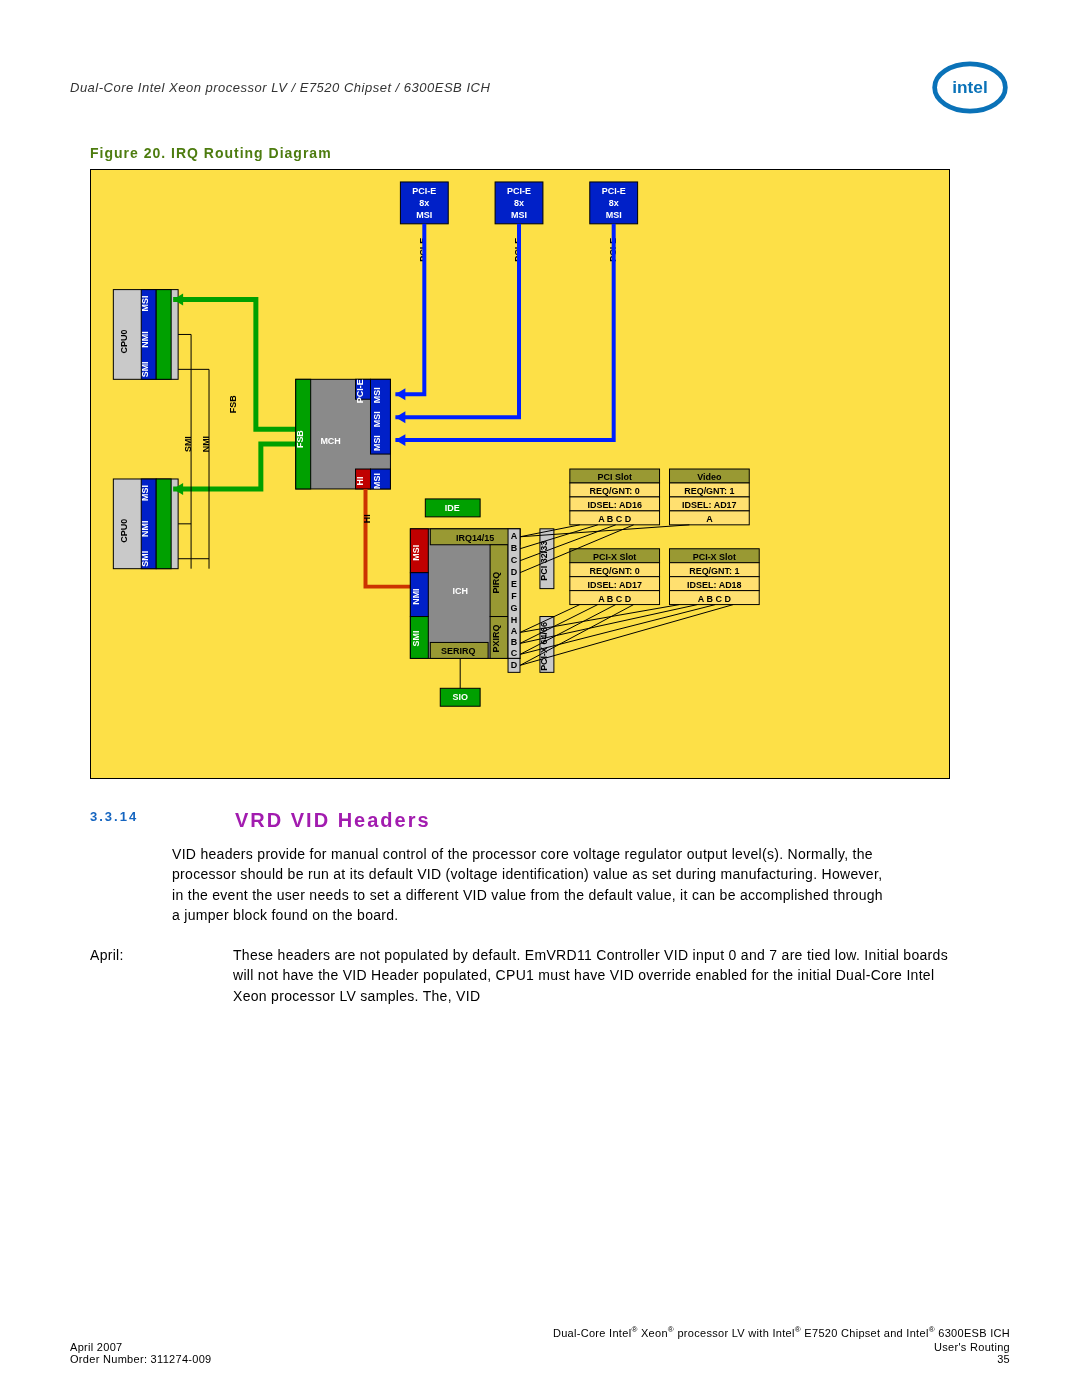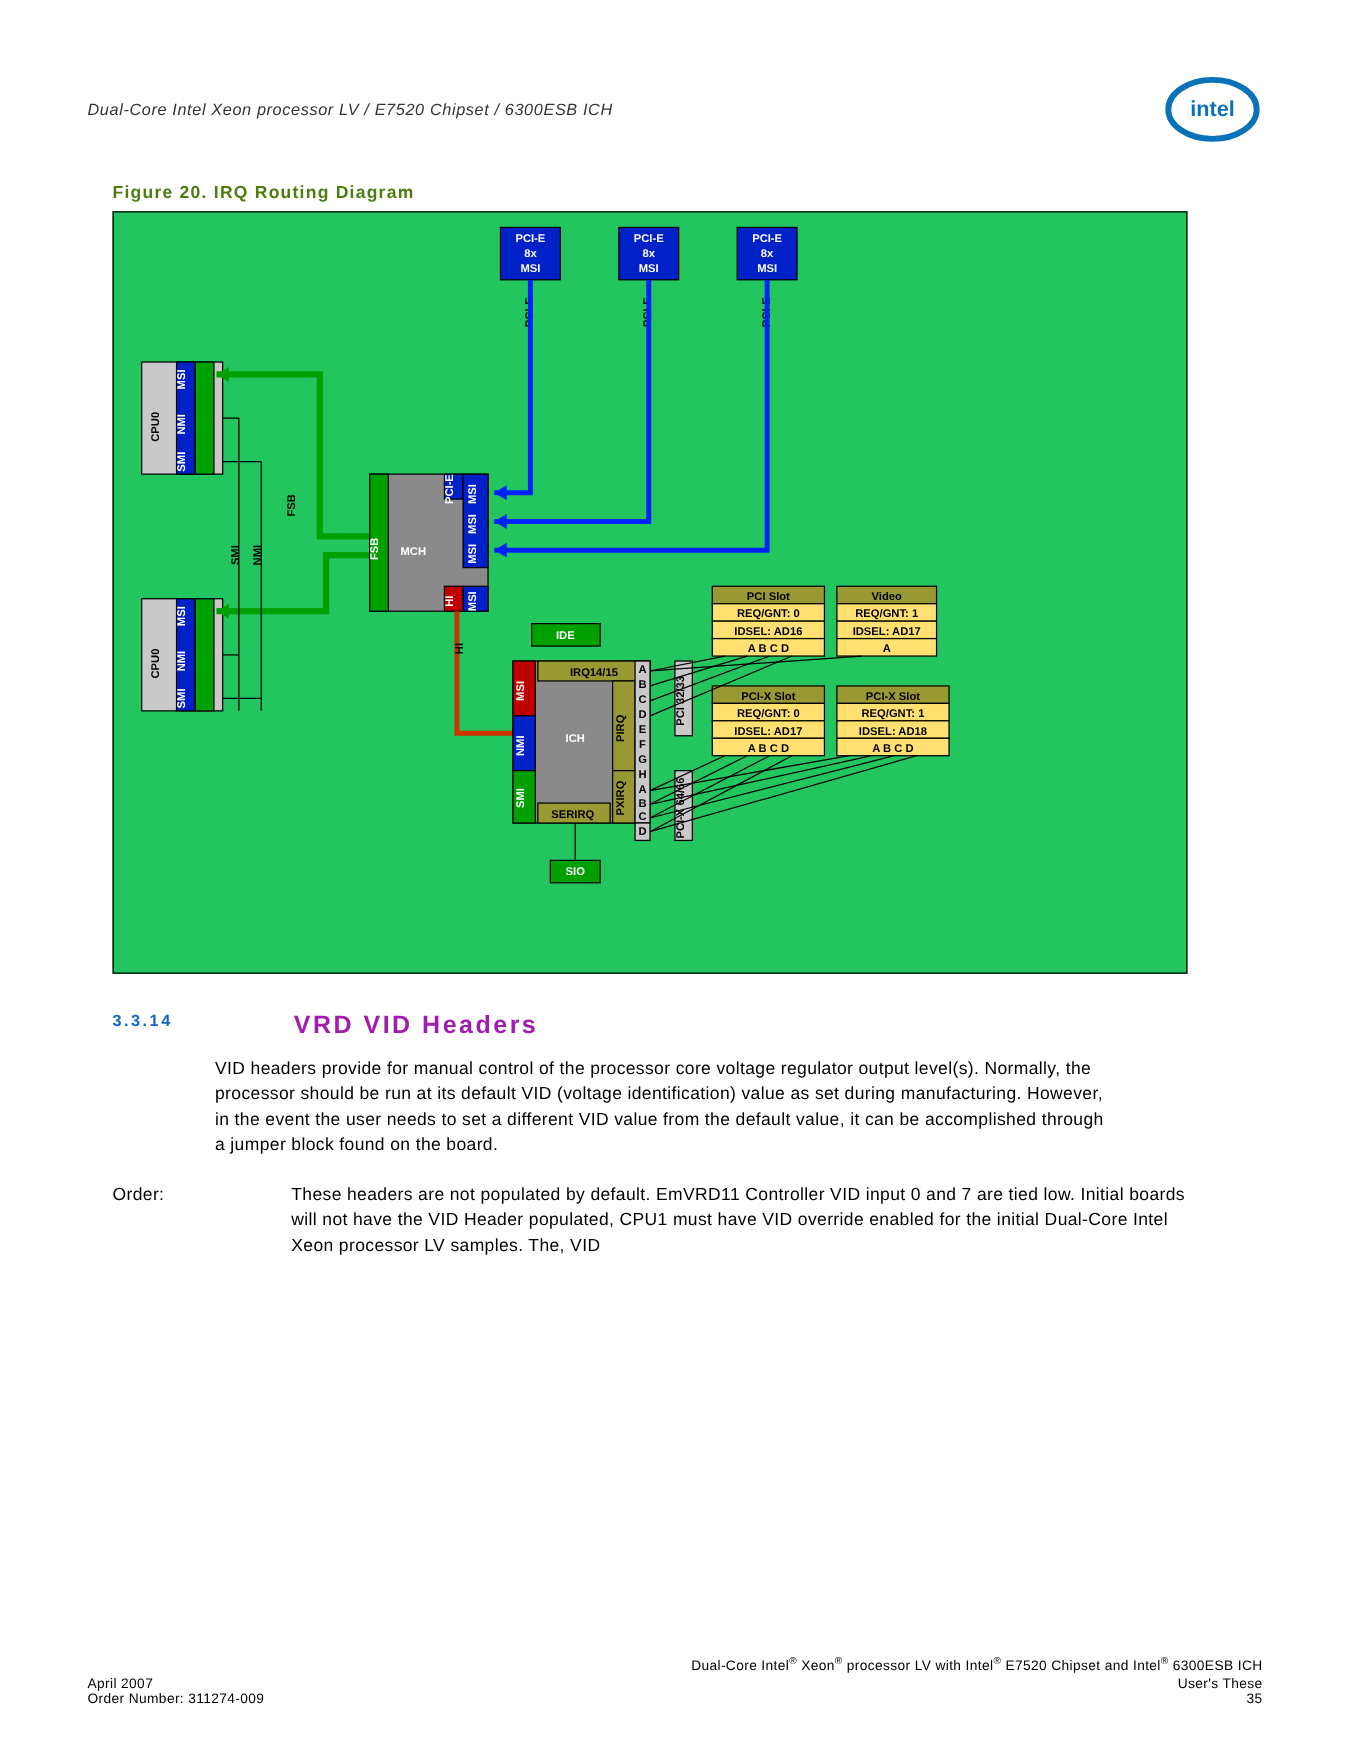--- a/index.html
+++ b/index.html
@@ -36,21 +36,21 @@
     letter-spacing: 1px;
     margin-bottom: 8px;
     margin-left: 20px;
   }
   .diagram-box {
     border: 1.5px solid #000;
     width: 860px;
     height: 610px;
     margin-left: 20px;
     position: relative;
-    background: #22c55e;
+    background: #fde047;
     overflow: hidden;
   }
   .diagram-box svg { width: 100%; height: 100%; }
   .db-label { font-family: Arial, sans-serif; font-size: 9px; font-weight: bold; }
   .db-label-w { fill: #fff; }
   .db-label-b { fill: #000; }
   .section-row {
     display: flex;
     gap: 40px;
     margin-top: 30px;
@@ -320,29 +320,29 @@
 </svg>
 </div>
 
 <div class="section-row">
   <div class="section-num">3.3.14</div>
   <div class="section-title">VRD VID Headers</div>
 </div>
 <div class="body-text">VID headers provide for manual control of the processor core voltage regulator output level(s). Normally, the processor should be run at its default VID (voltage identification) value as set during manufacturing. However, in the event the user needs to set a different VID value from the default value, it can be accomplished through a jumper block found on the board.</div>
 
 <div class="note-row">
-  <div class="note-label">Order:</div>
+  <div class="note-label">April:</div>
   <div>These headers are not populated by default. EmVRD11 Controller VID input 0 and 7 are tied low. Initial boards will not have the VID Header populated, CPU1 must have VID override enabled for the initial Dual-Core Intel Xeon processor LV samples. The, VID</div>
 </div>
 
 <div class="footer">
   <div class="footer-line1">
     <span>Dual-Core Intel</span><sup>®</sup><span> Xeon</span><sup>®</sup><span> processor LV with Intel</span><sup>®</sup><span> E7520 Chipset and Intel</span><sup>®</sup><span> 6300ESB ICH</span>
   </div>
   <div class="footer-row2">
     <span>April 2007</span>
-    <span>User's These</span>
+    <span>User's Routing</span>
   </div>
   <div class="footer-row2">
     <span>Order Number: 311274-009</span>
     <span>35</span>
   </div>
 </div>
 
 </body></html>

